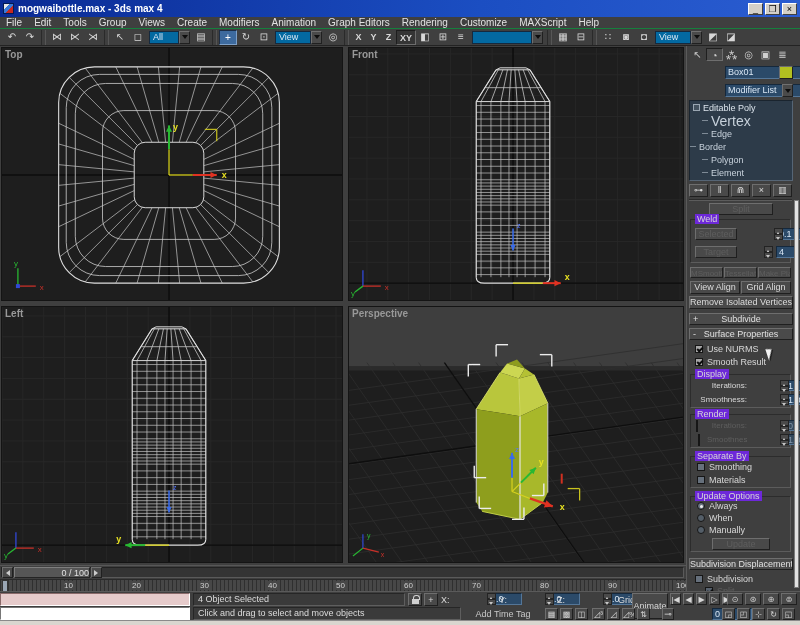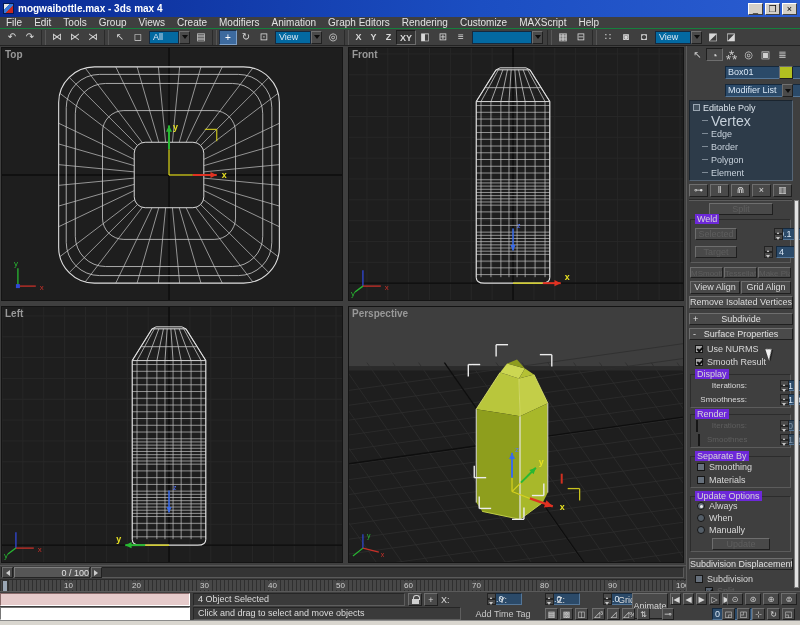--- a/index.html
+++ b/index.html
@@ -608,21 +608,21 @@
         </div>
         <div id="stacklist">
             <div style="display: flex; align-items: center; height: 13px; padding-left: 12px; gap: 3px;">
               <span style="width: 6px; height: 1px; background: rgb(126, 138, 150); flex: 0 0 auto;"></span>
               <span style="font-size: 14px; color: rgb(199, 209, 219); white-space: nowrap;">Vertex</span>
             </div>
             <div style="display: flex; align-items: center; height: 13px; padding-left: 12px; gap: 3px;">
               <span style="width: 6px; height: 1px; background: rgb(126, 138, 150); flex: 0 0 auto;"></span>
               <span style="font-size: 9px; color: rgb(199, 209, 219); white-space: nowrap;">Edge</span>
             </div>
-            <div style="display: flex; align-items: center; height: 13px; padding-left: 12px; gap: 3px;">
+            <div style="display: flex; align-items: center; height: 13px; gap: 3px;">
               <span style="width: 6px; height: 1px; background: rgb(126, 138, 150); flex: 0 0 auto;"></span>
               <span style="font-size: 9px; color: rgb(199, 209, 219); white-space: nowrap;">Border</span>
             </div>
             <div style="display: flex; align-items: center; height: 13px; padding-left: 12px; gap: 3px;">
               <span style="width: 6px; height: 1px; background: rgb(126, 138, 150); flex: 0 0 auto;"></span>
               <span style="font-size: 9px; color: rgb(199, 209, 219); white-space: nowrap;">Polygon</span>
             </div>
             <div style="display: flex; align-items: center; height: 13px; padding-left: 12px; gap: 3px;">
               <span style="width: 6px; height: 1px; background: rgb(126, 138, 150); flex: 0 0 auto;"></span>
               <span style="font-size: 9px; color: rgb(199, 209, 219); white-space: nowrap;">Element</span>

